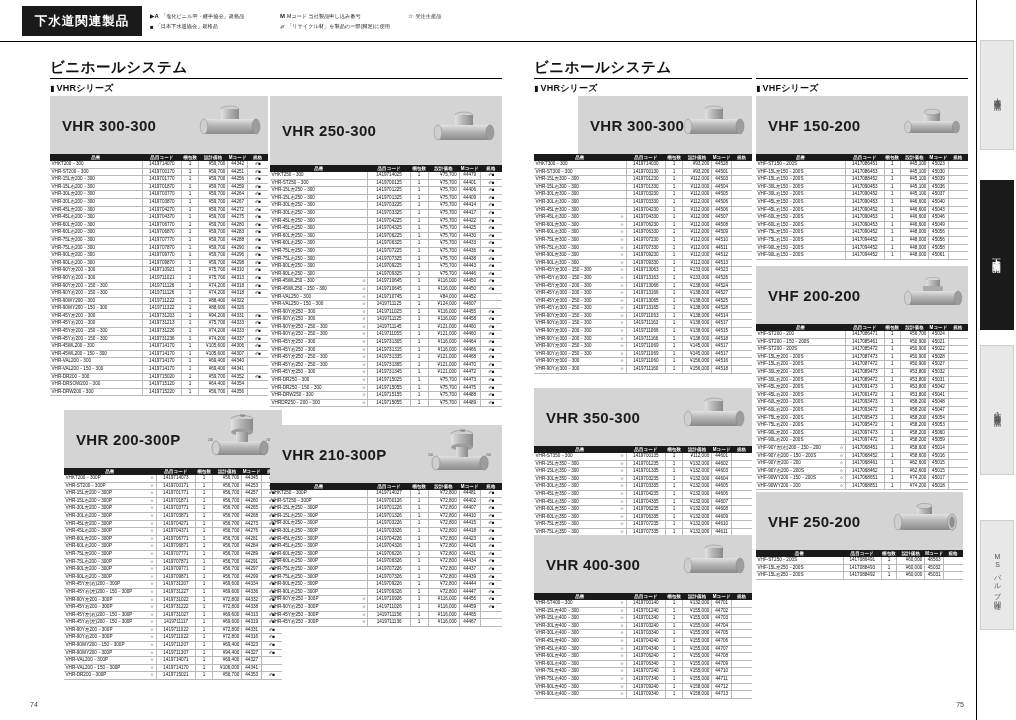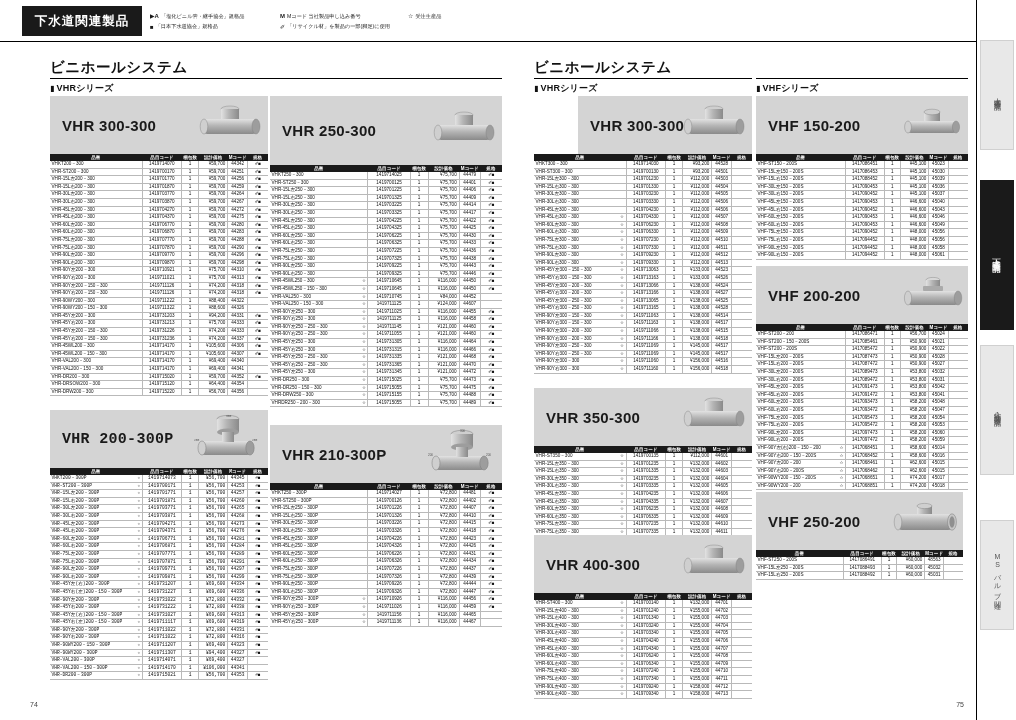--- a/index.html
+++ b/index.html
@@ -796,21 +796,21 @@
             <td class="c">1419715055</td>
             <td class="c">1</td>
             <td class="r">¥75,700</td>
             <td class="c">44489</td>
             <td class="c mk"><i>✐</i><i>■</i></td>
           </tr>
         </tbody>
       </table>
     </div>
 
-  <div class="block" id="blk-2" style="left:50px; top:410px; width:218px;font-family:Liberation Mono, monospace;">
+  <div class="block" id="blk-2" style="left:64px; top:410px; width:218px;">
       <div class="banner" style="height: 58px;">
         <div class="banner-name">VHR 200-300P</div>
         <div class="banner-img">
           <svg class="fitting" width="72" height="52" viewBox="0 0 72 52">
             <defs>
      <linearGradient id="pg_tee-p" x1="0" y1="0" x2="0" y2="1">
        <stop offset="0" stop-color="#e2e2e2"></stop>
                 <stop offset=".45" stop-color="#b4b4b4"></stop>
        <stop offset="1" stop-color="#8a8a8a"></stop>
      </linearGradient>

